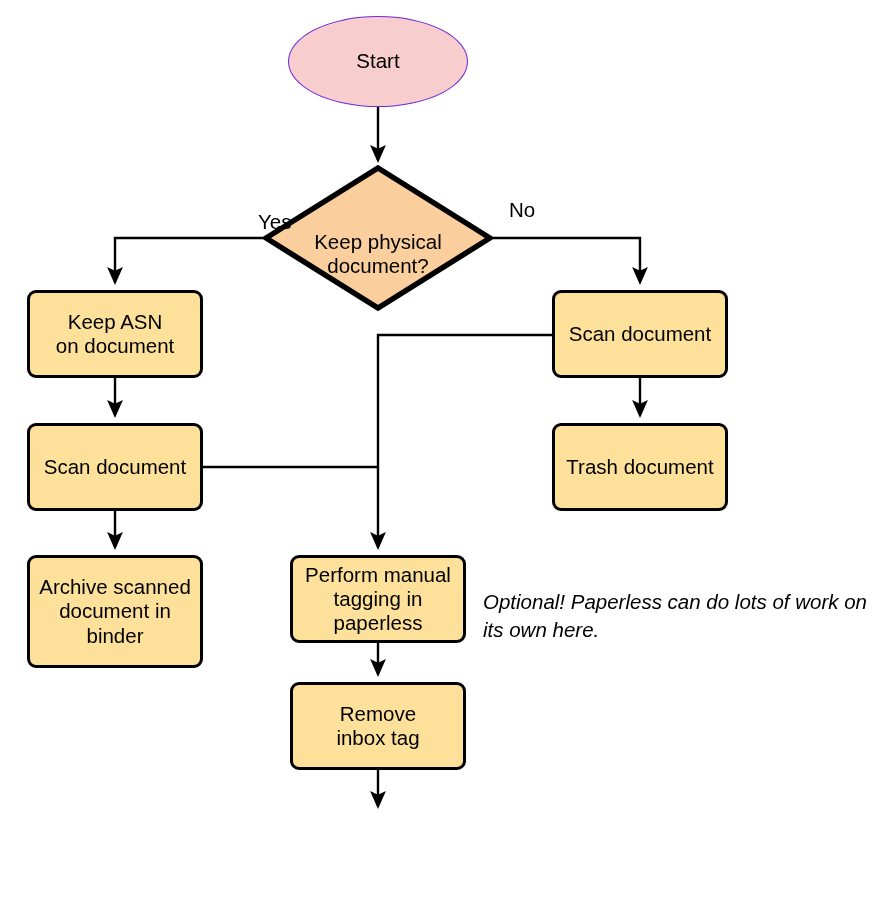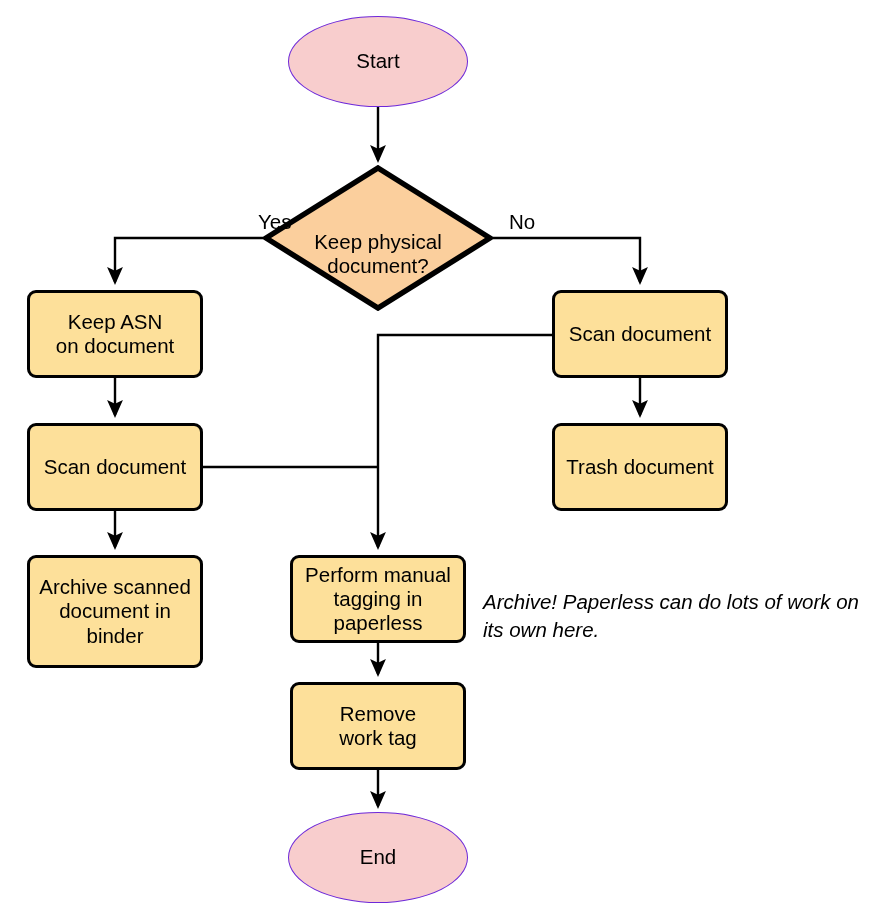--- a/index.html
+++ b/index.html
@@ -119,21 +119,21 @@
 
   <div class="node dec" style="left:263px; top:165px; width:230px; height:146px;">
     <svg class="dec-shape" viewBox="0 0 230 146" preserveAspectRatio="none" xmlns="http://www.w3.org/2000/svg">
       <polygon points="115,3 227,73 115,143 3,73" fill="#fbcf9d" stroke="#000000" stroke-width="5.5" stroke-linejoin="miter"></polygon>
     </svg>
     <span class="dec-label">Keep physical
 document?</span>
   </div>
 
   <div class="edge-label" style="left:214px; top:210px;margin-left:44px;">Yes</div>
-  <div class="edge-label" style="left:509px; top:210px;">No</div>
+  <div class="edge-label" style="left:509px; top:198px;">No</div>
 
   <div class="node proc" style="left:27px; top:290px; width:176px; height:88px; background:#fde09a;">
     <span>Keep ASN
 on document</span>
   </div>
 
   <div class="node proc" style="left:27px; top:423px; width:176px; height:88px; background:#fde09a;">
     <span>Scan document</span>
   </div>
 
@@ -152,22 +152,19 @@
   </div>
 
   <div class="node proc" style="left:290px; top:555px; width:176px; height:88px; background:#fde09a;">
     <span>Perform manual
 tagging in
 paperless</span>
   </div>
 
   <div class="node proc" style="left:290px; top:682px; width:176px; height:88px; background:#fde09a;">
     <span>Remove
-work tag</span>
+inbox tag</span>
   </div>
 
-  <div class="node term" style="left:288px; top:812px; width:180px; height:91px; background:#f8cdcd;">
-    <span>End</span>
-  </div>
 
-  <div class="note" style="left:483px; top:588px; width:400px;">Archive! Paperless can do lots of work on its own here.</div>
+  <div class="note" style="left:483px; top:588px; width:400px;">Optional! Paperless can do lots of work on its own here.</div>
 
 </div>
 
 </body></html>

